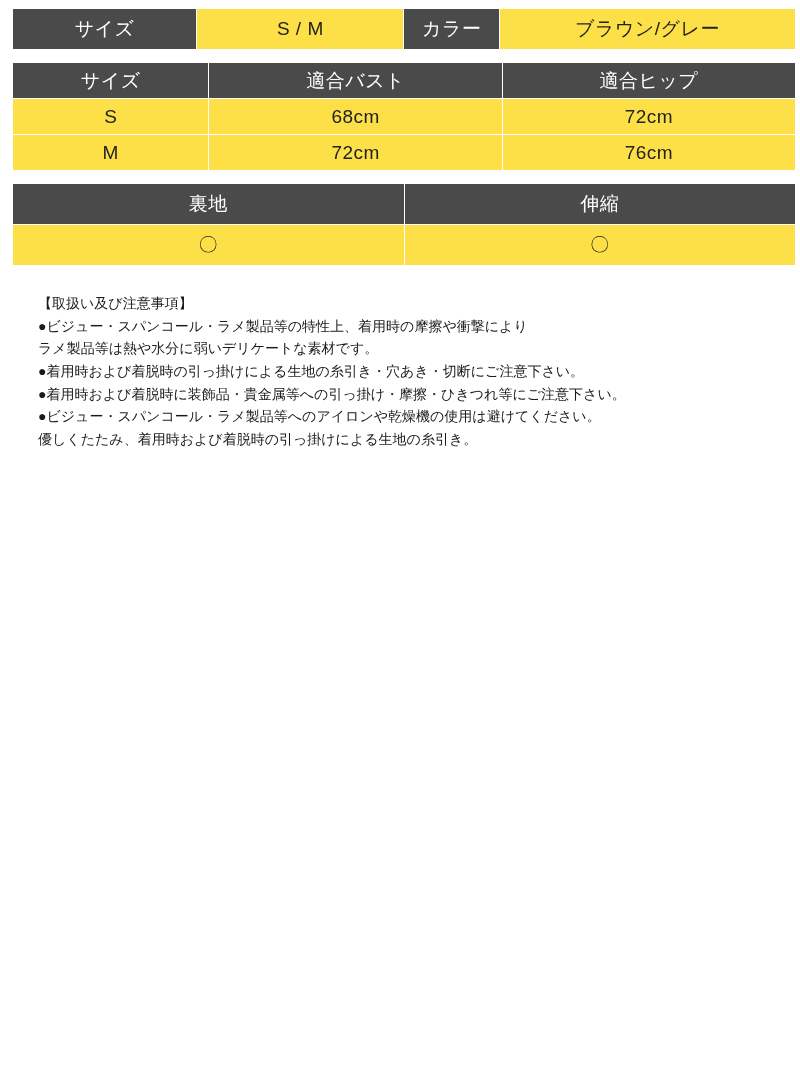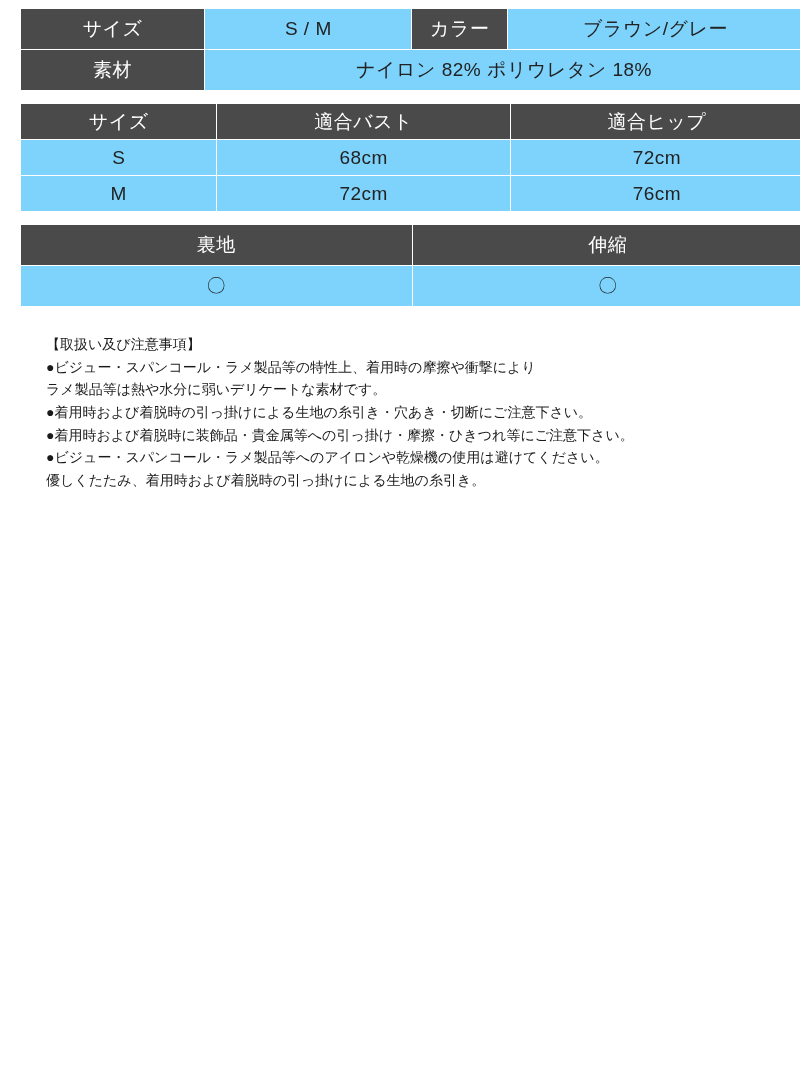--- a/index.html
+++ b/index.html
@@ -11,21 +11,21 @@
     width: 800px;
     height: 1067px;
     font-family: "Liberation Sans", "DejaVu Sans", sans-serif;
     color: #1a1a1a;
   }
   .page {
     width: 722px;
     height: 1067px;
     position: relative;
     box-sizing: border-box;
-    padding: 8px 8px 0 20px;
+    padding: 8px 8px 0 12px;
   }
   table {
     border-collapse: collapse;
     width: 784px;
     table-layout: fixed;
   }
   .spec-table { margin-bottom: 12px; }
   td {
     border: 1px solid #ffffff;
     height: 38px;
@@ -33,21 +33,21 @@
     vertical-align: middle;
     font-size: 19px;
     letter-spacing: 0.5px;
   }
   .hdr {
     background: #4a4a4a;
     color: #ffffff;
     font-weight: normal;
   }
   .val {
-    background: #7dd3fc;
+    background: #fde047;
     color: #222222;
   }
   .thin td { height: 32px; font-size: 19px; }
   .size-table td { height: 33px; }
   .notes {
     margin-top: 26px;
     padding-left: 26px;
     font-size: 14px;
     line-height: 1.62;
     color: #1a1a1a;
@@ -59,24 +59,20 @@
 
 <div class="page">
 
   <table class="spec-table">
     <tbody>
       <tr>
         <td class="hdr" style="width:23.5%">サイズ</td>
         <td class="val" style="width:26.5%">S / M</td>
         <td class="hdr" style="width:12%">カラー</td>
         <td class="val" style="width:38%">ブラウン/グレー</td>
-      </tr>
-      <tr>
-        <td class="hdr">素材</td>
-        <td class="val" colspan="3">ナイロン 82% ポリウレタン 18%</td>
       </tr>
     </tbody>
   </table>
 
   <table class="spec-table size-table">
     <tbody>
       <tr>
         <td class="hdr" style="width:25%">サイズ</td>
         <td class="hdr" style="width:37.5%">適合バスト</td>
         <td class="hdr" style="width:37.5%">適合ヒップ</td>

